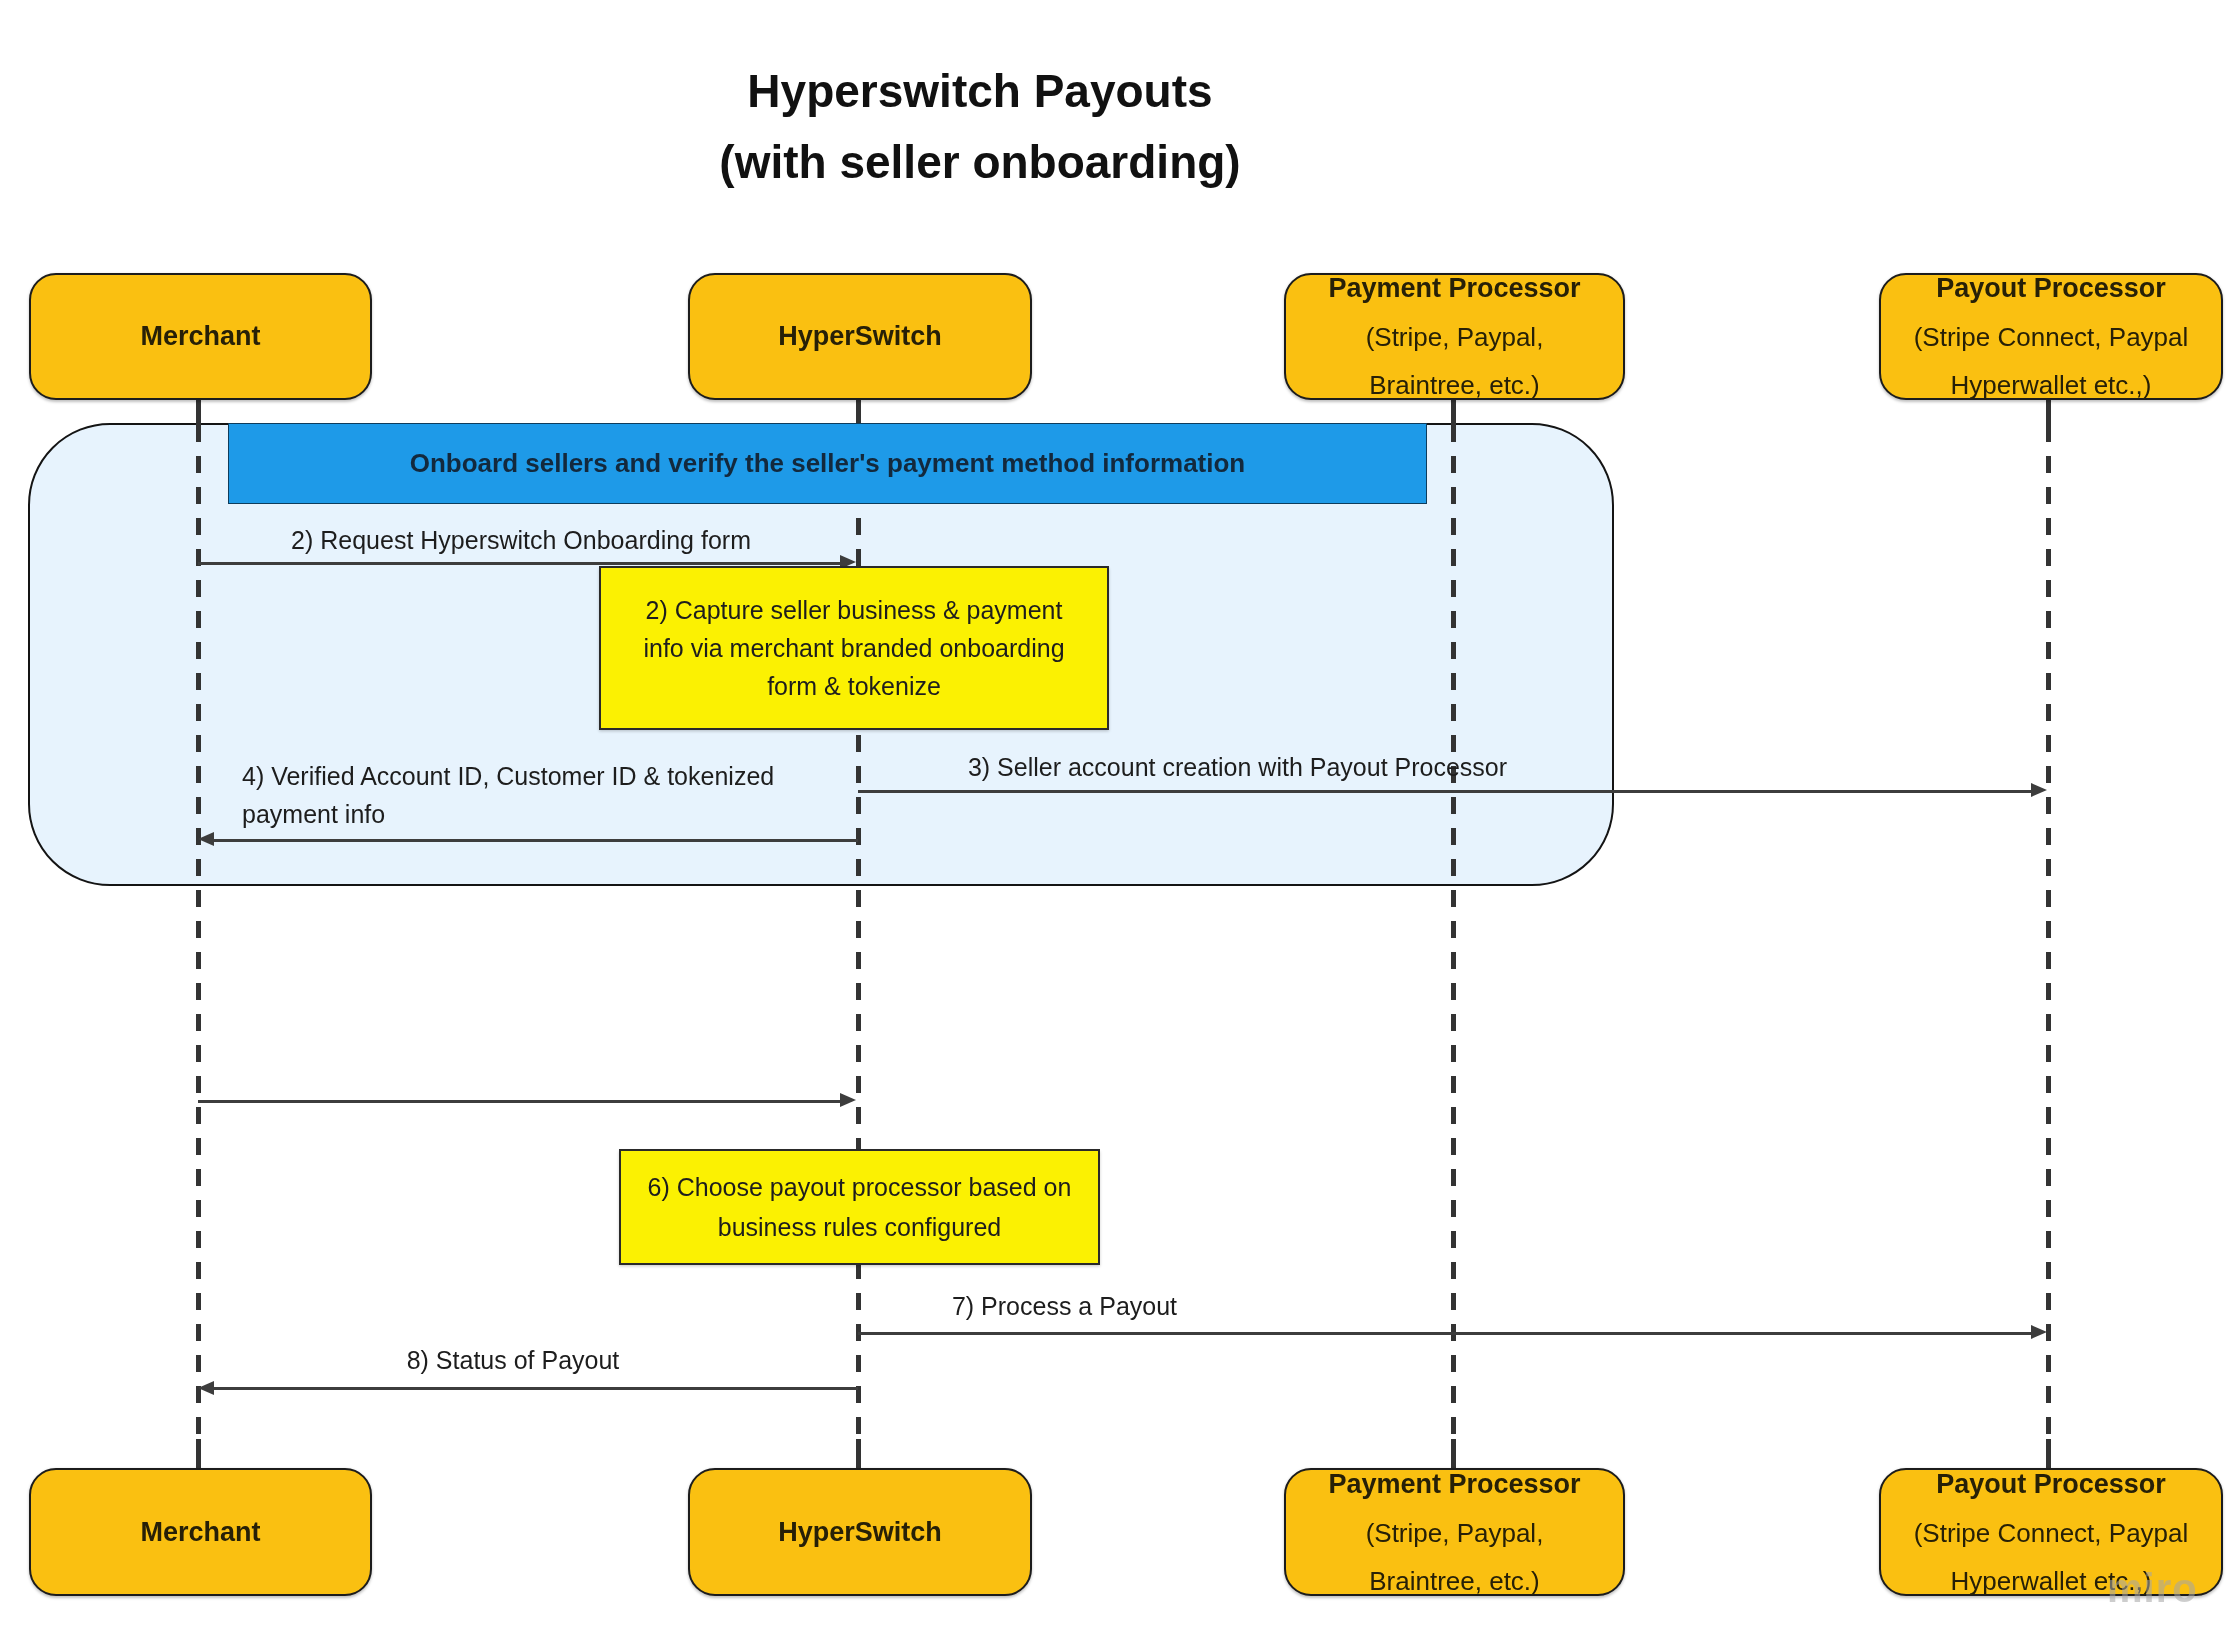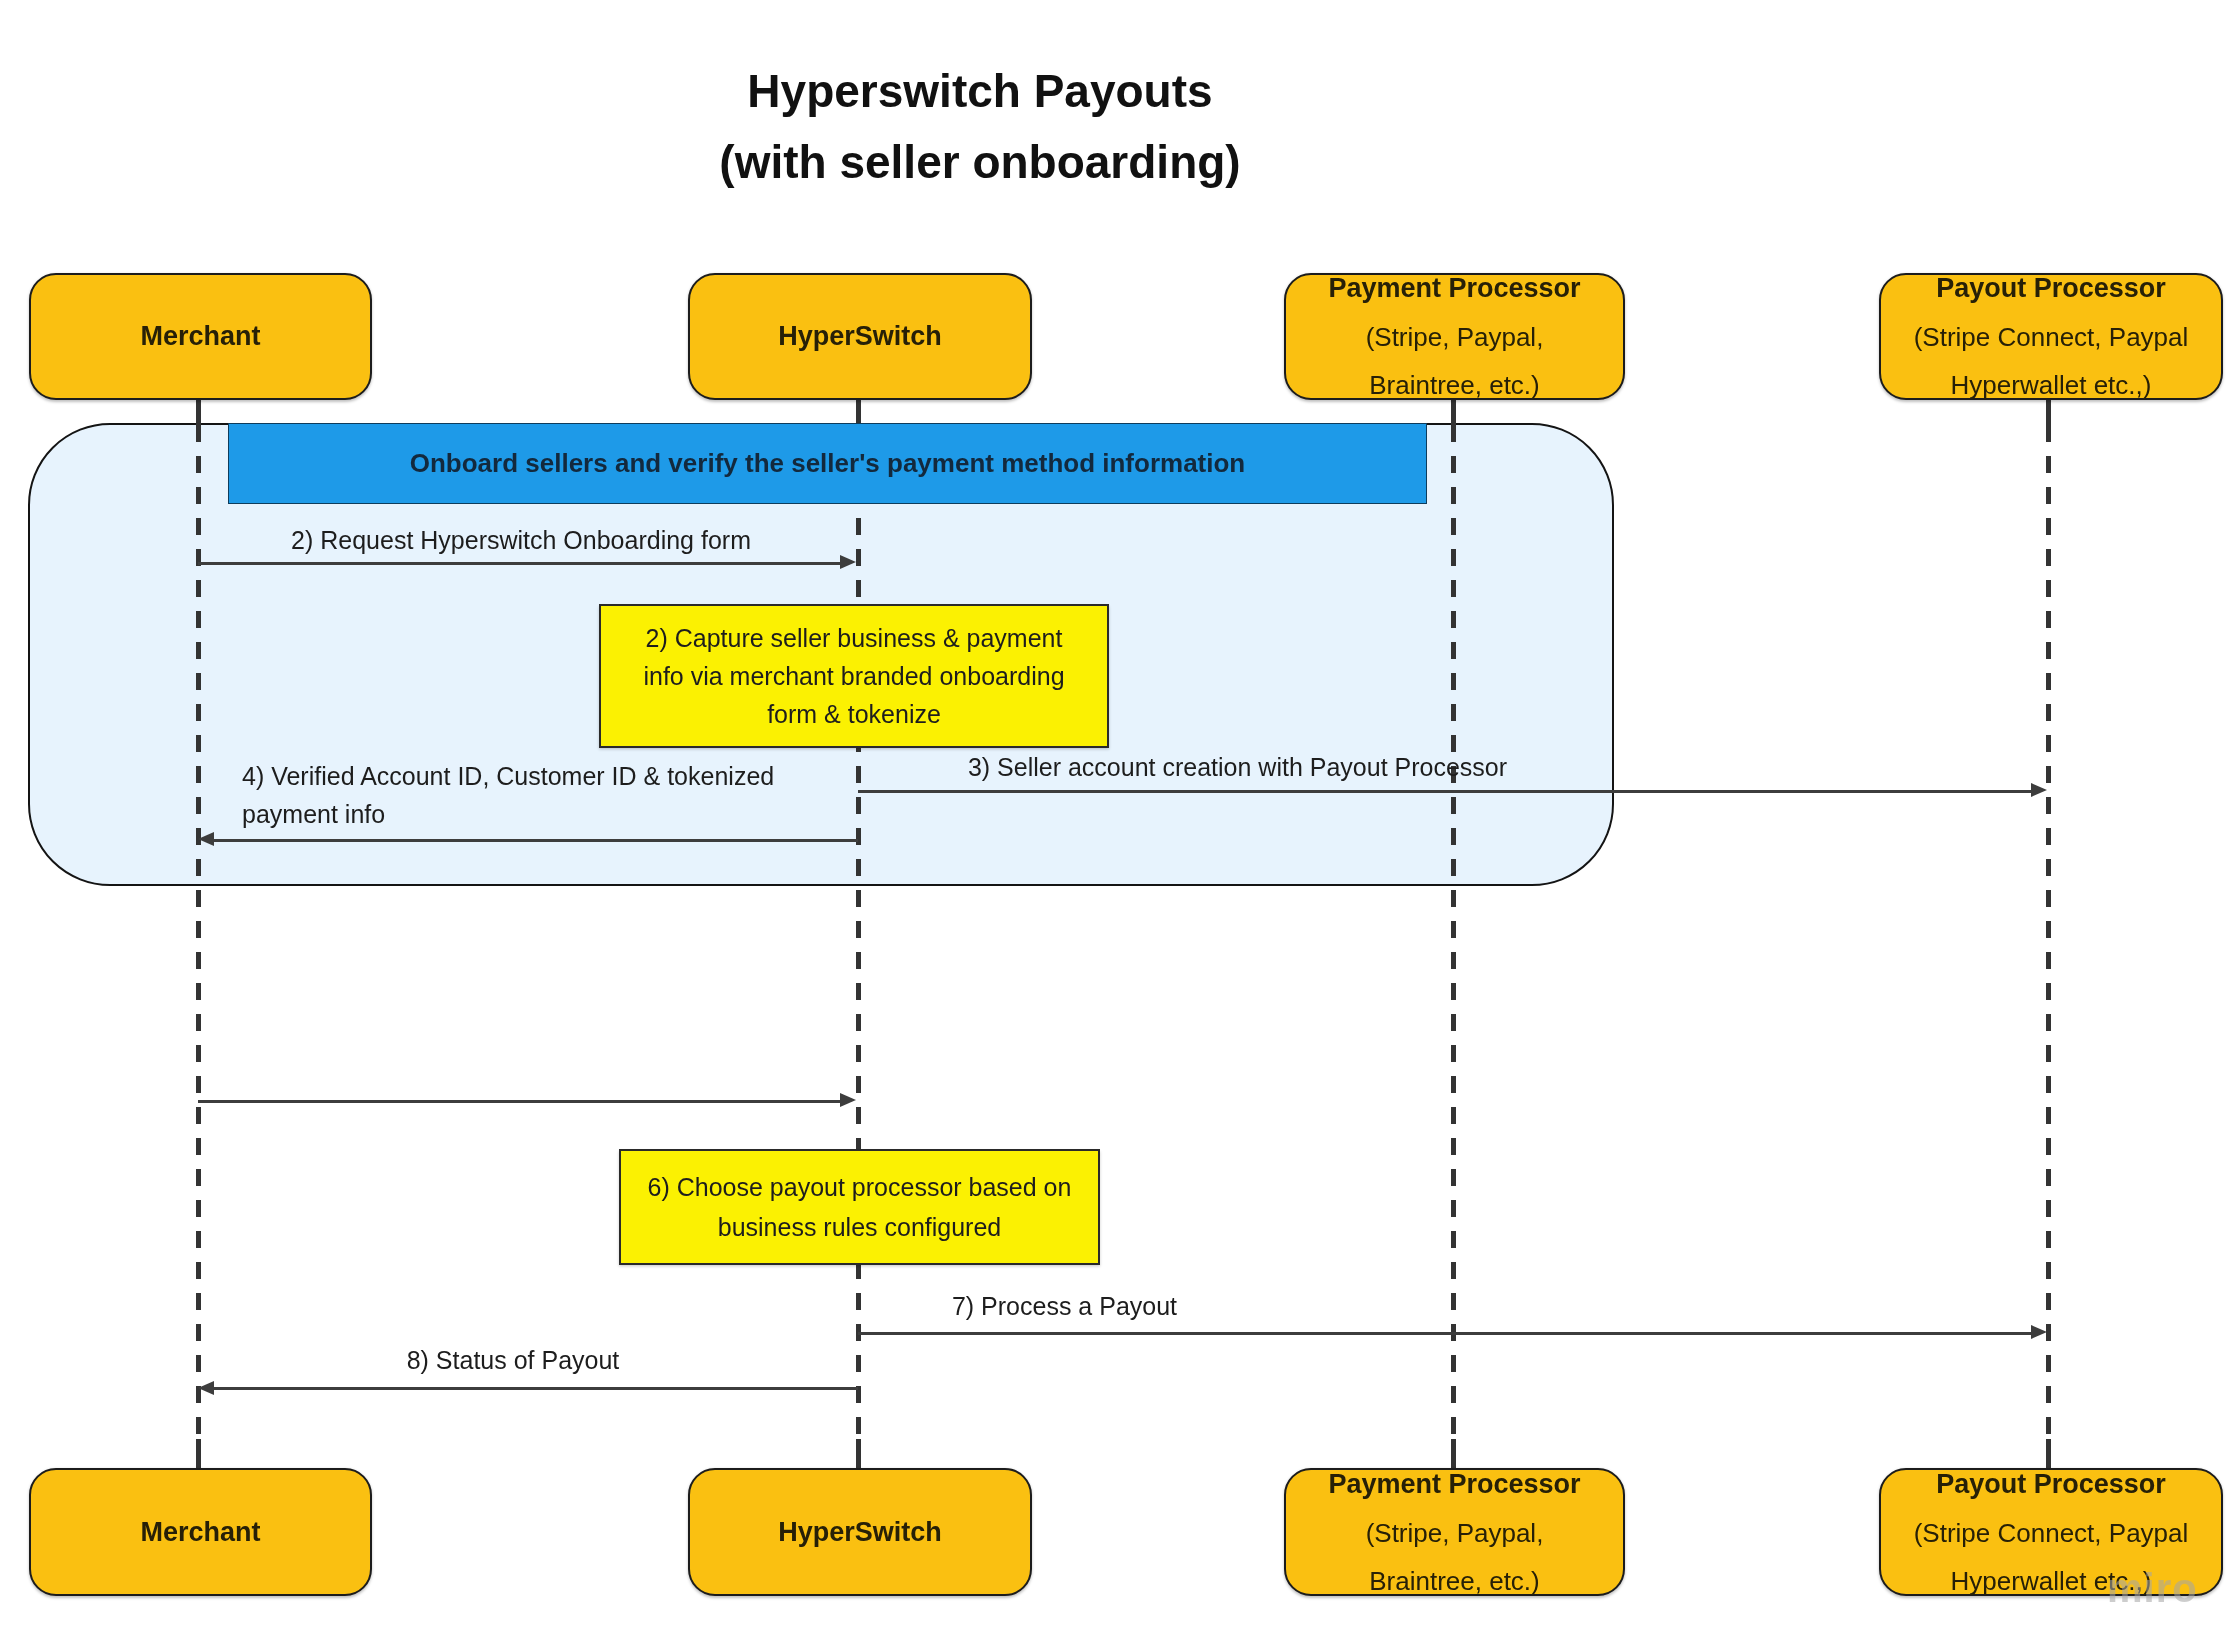--- a/index.html
+++ b/index.html
@@ -91,21 +91,21 @@
   <div class="actor" style="left:1879px;top:273px;width:340px;height:123px">
     <div class="actor-name">Payout Processor</div>
     <div class="actor-sub">(Stripe Connect, Paypal</div>
     <div class="actor-sub">Hyperwallet etc.,)</div>
   </div>
 
   <div class="msg-label center" style="left:198px;top:525px;width:646px">2) Request Hyperswitch Onboarding form</div>
   <div class="msg-line" style="left:198px;top:562px;width:642px"></div>
   <div class="ah-r" style="left:840px;top:555px"></div>
 
-  <div class="note" style="left:599px;top:604px;width:510px;height:144px;line-height:38px">
+  <div class="note" style="left:599px;top:566px;width:510px;height:164px;line-height:38px">
     <span class="note-text" style="width:461px">2) Capture seller business &amp; payment info via merchant branded onboarding form &amp; tokenize</span>
   </div>
 
   <div class="msg-label center" style="left:858px;top:752px;width:759px">3) Seller account creation with Payout Processor</div>
   <div class="msg-line" style="left:858px;top:790px;width:1176px"></div>
   <div class="ah-r" style="left:2031px;top:783px"></div>
 
   <div class="msg-label" style="left:242px;top:757px;width:576px;line-height:38px">4) Verified Account ID, Customer ID &amp; tokenized payment info</div>
   <div class="msg-line" style="left:213px;top:839px;width:645px"></div>
   <div class="ah-l" style="left:198px;top:832px"></div>

